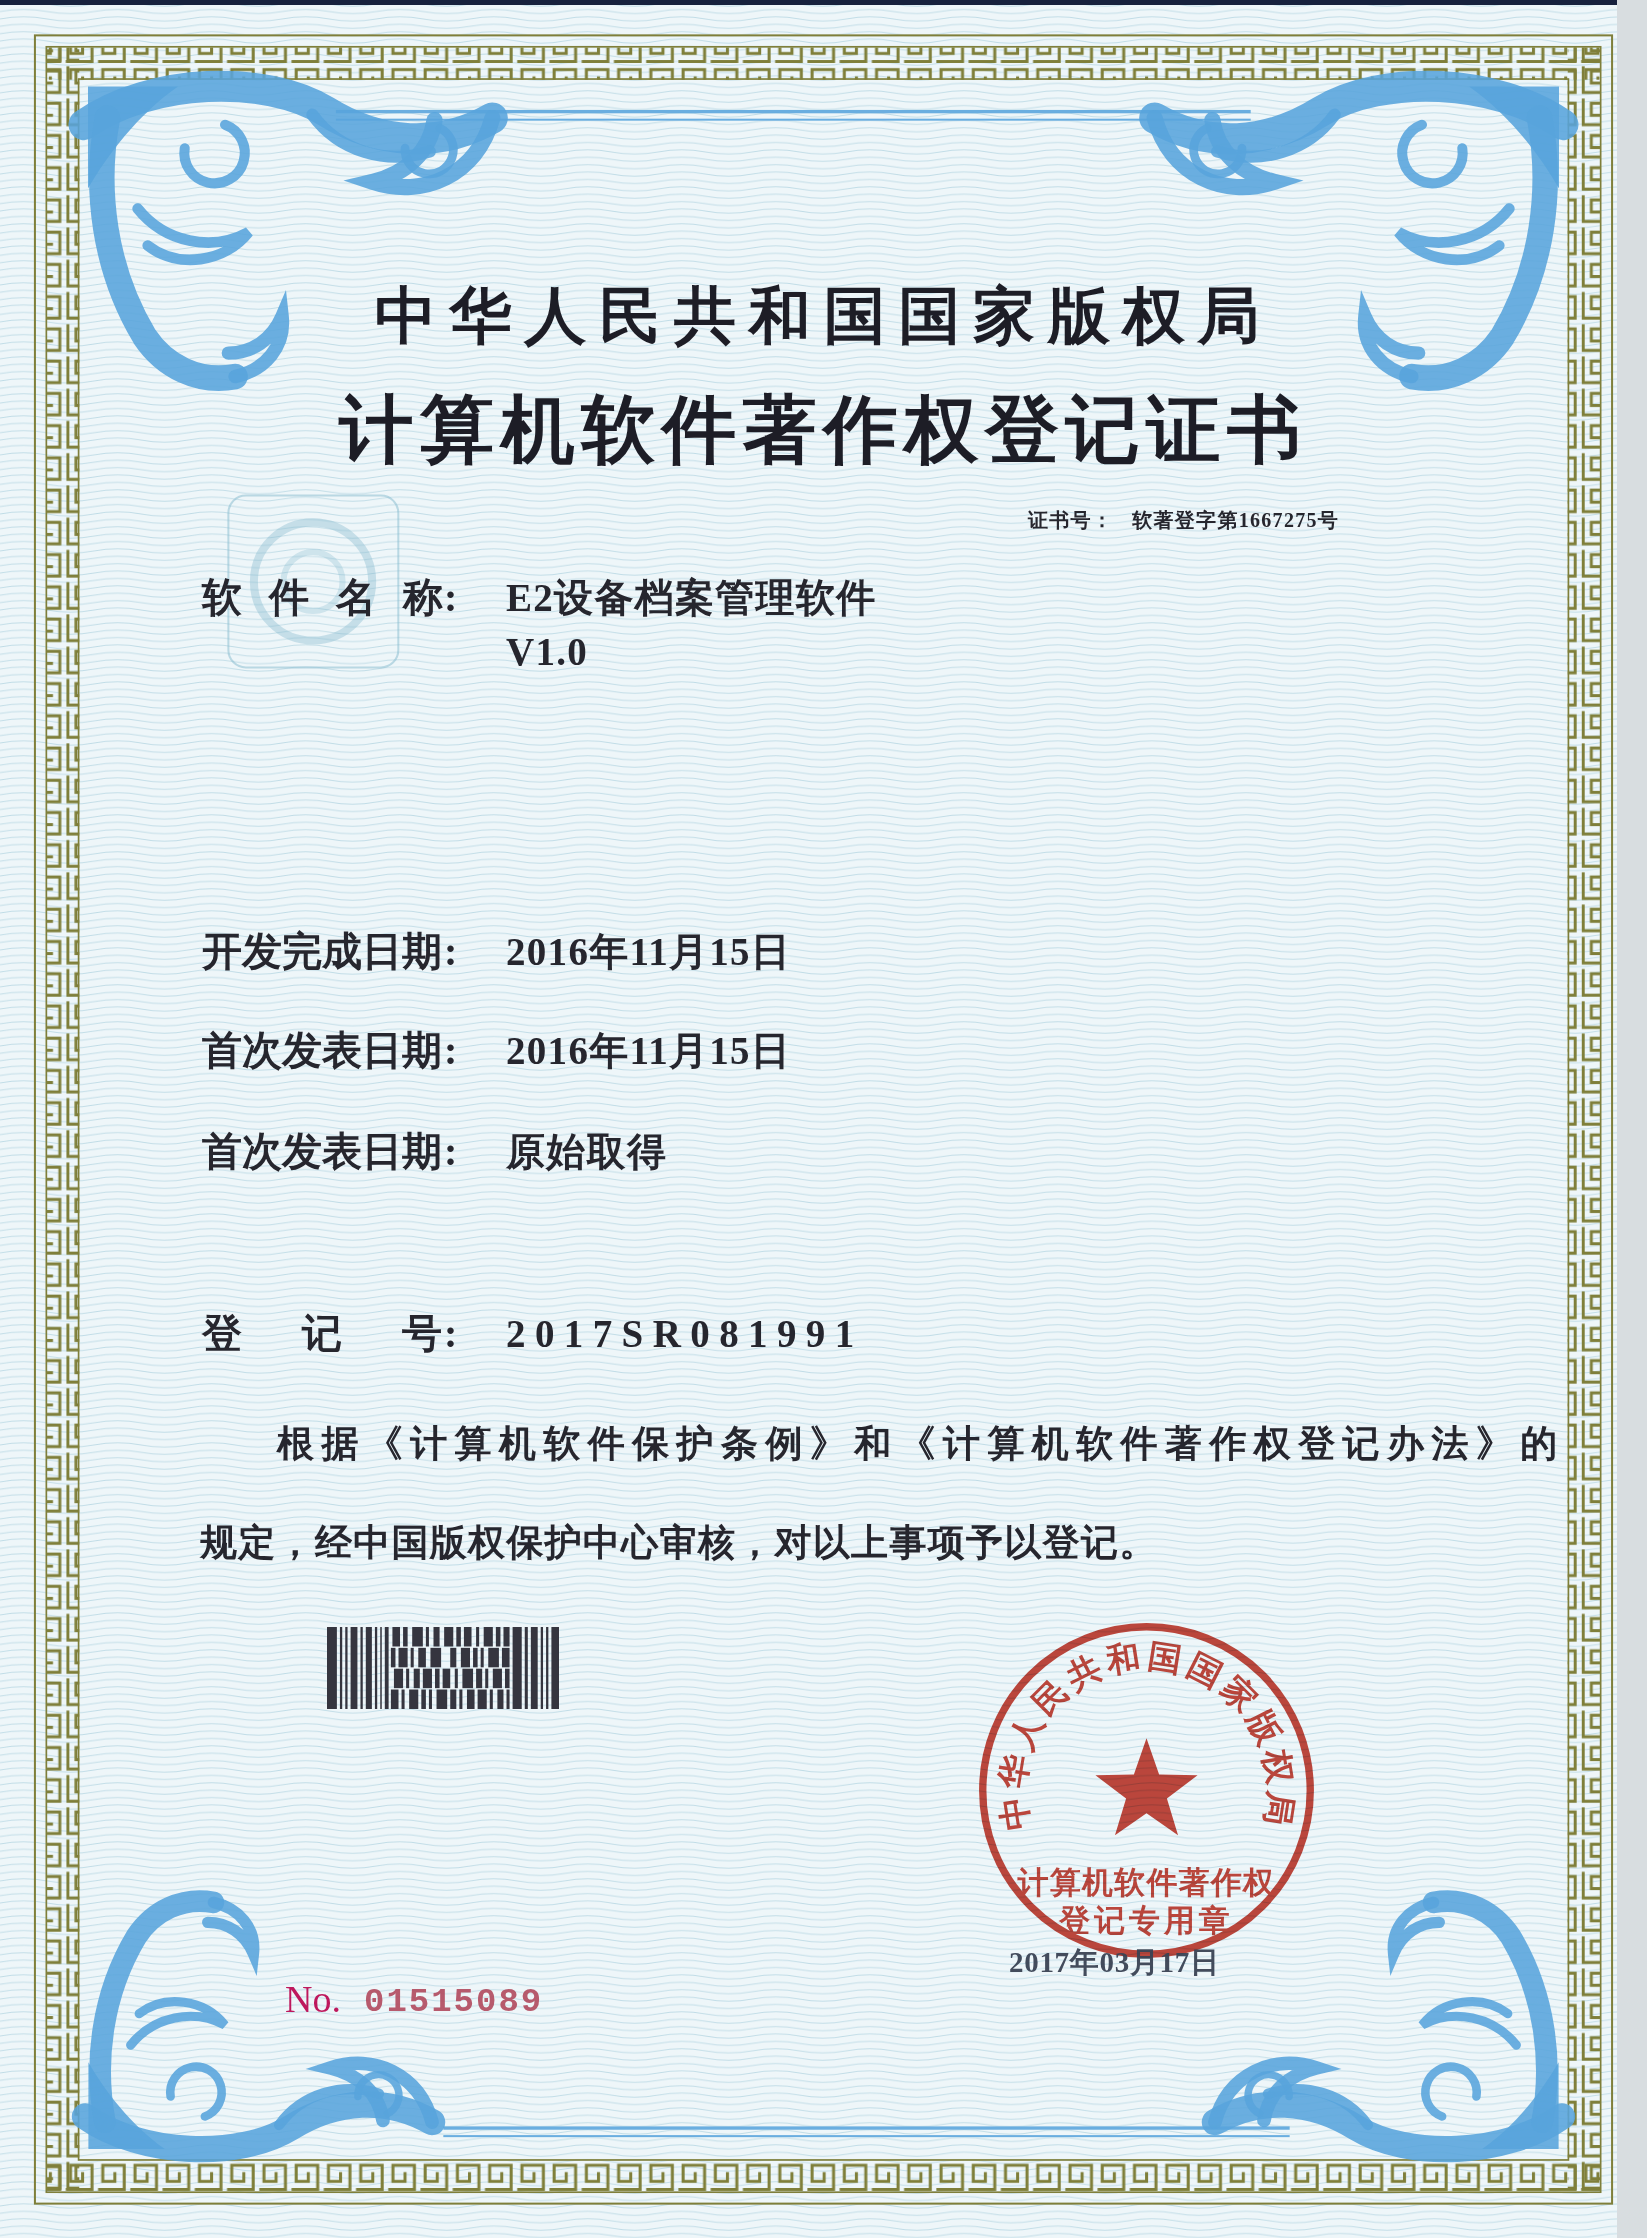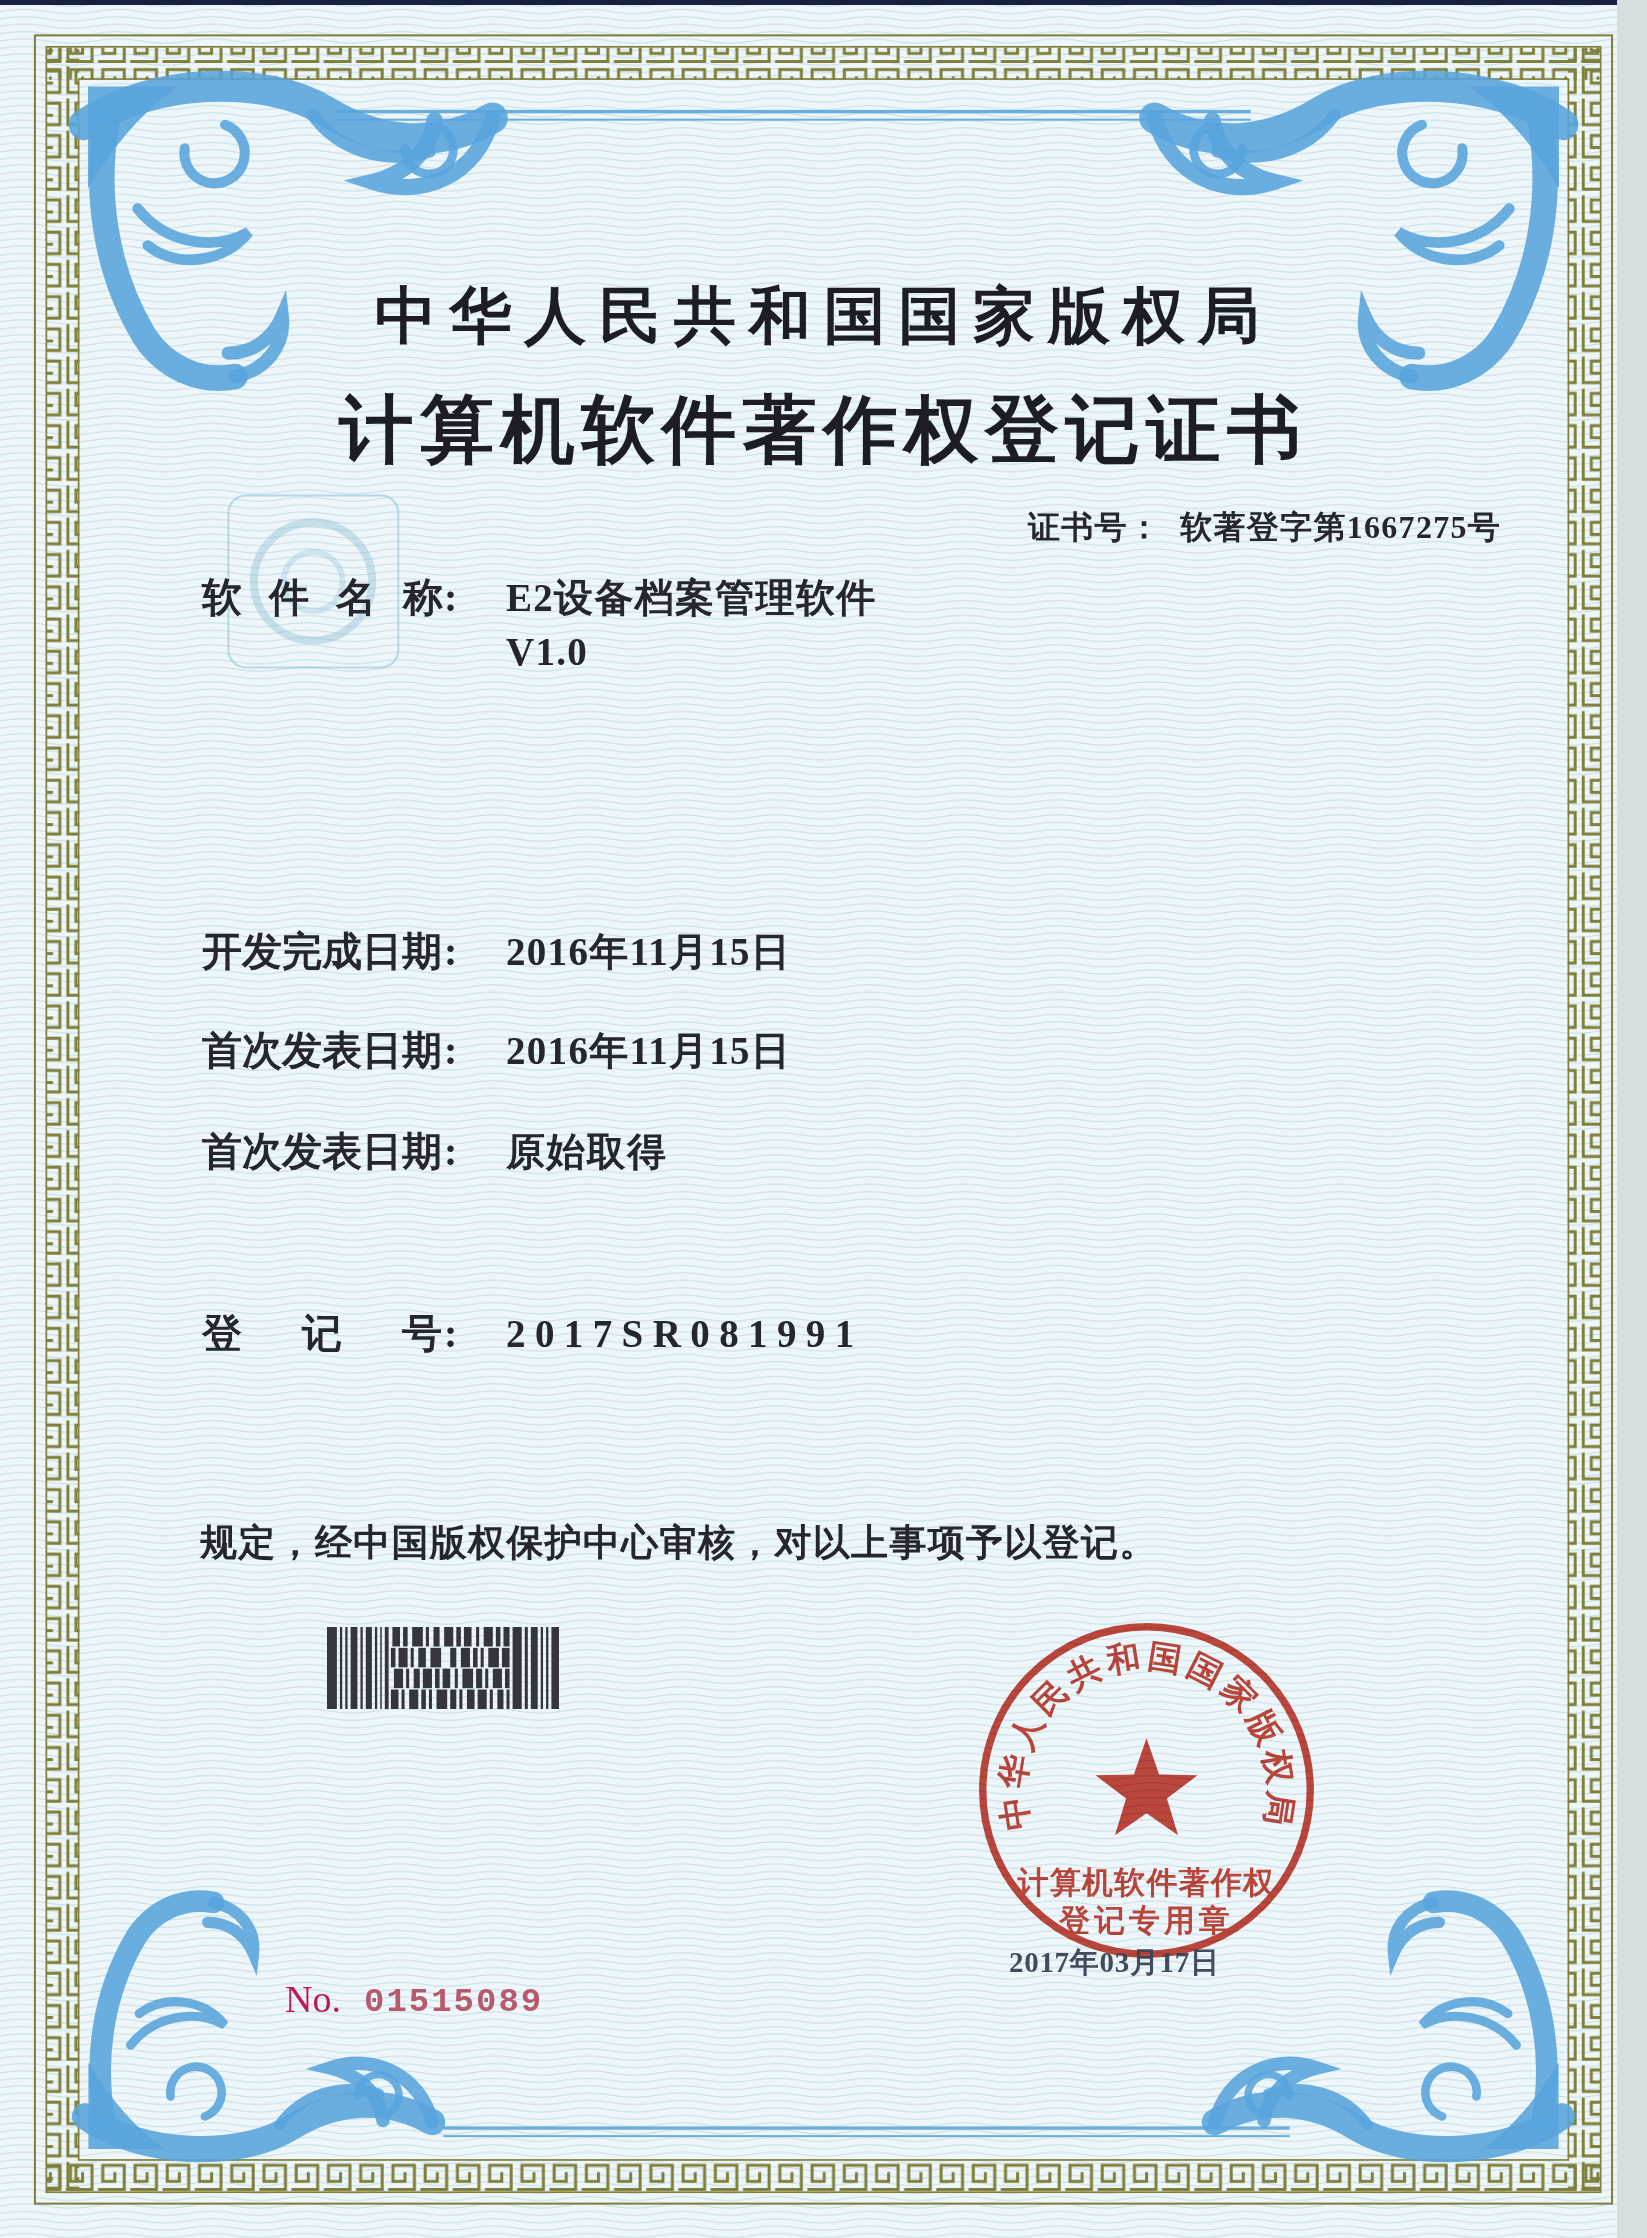--- a/index.html
+++ b/index.html
@@ -15,21 +15,21 @@
   .flr{stroke:var(--flourish);fill:none;stroke-linecap:round;opacity:.88;}
   .flf{fill:var(--flourish);opacity:.88;}
   .wv{stroke:var(--wave);fill:none;}
   .bar{fill:var(--barcode);}
   .embs{stroke:var(--emboss);fill:none;}
   .txt{position:absolute;color:var(--text);white-space:nowrap;line-height:1.15;}
   .title{top:281px;left:0;width:1647px;text-align:center;font-size:62px;font-weight:bold;
          letter-spacing:12.8px;color:var(--title);}
   .subtitle{top:388px;left:0;width:1647px;text-align:center;font-size:74px;font-weight:bold;
          letter-spacing:6.7px;color:var(--title);}
-  .certno{top:509px;left:1028px;font-size:32px;font-weight:bold;letter-spacing:1.3px;}
+  .certno{top:509px;left:1028px;font-size:20px;font-weight:bold;letter-spacing:1.3px;}
   .certno .cval{margin-left:19px;}
   .row{left:202px;font-size:40px;font-weight:bold;}
   .row .lbl{display:inline-block;width:242px;}
   .ls40{letter-spacing:27px;}
   .ls90{letter-spacing:60px;}
   .row .cln{display:inline-block;width:27px;}
   .row .val{font-size:39px;margin-left:35px;letter-spacing:1.3px;}
   .row .val2{position:absolute;left:304px;top:55px;font-size:39px;letter-spacing:1.3px;}
   .wide{letter-spacing:9.4px !important;margin-top:44px;}
   .para{font-size:37px;font-weight:bold;letter-spacing:7.4px;}
@@ -126,20 +126,21 @@
   <div class="txt row" style="top:1028px;">
     <span class="lbl">首次发表日期</span><span class="cln">:</span><span class="val">2016年11月15日</span>
   </div>
   <div class="txt row" style="top:1129px;">
     <span class="lbl">首次发表日期</span><span class="cln">:</span><span class="val">原始取得</span>
   </div>
   <div class="txt row" style="top:1311px;">
     <span class="lbl ls90">登记号</span><span class="cln">:</span><span class="val wide">2017SR081991</span>
   </div>
 
+  <div class="txt para" style="top:1423px;left:277px;">根据《计算机软件保护条例》和《计算机软件著作权登记办法》的</div>
   <div class="txt para2" style="top:1522px;left:200px;">规定，经中国版权保护中心审核，对以上事项予以登记。</div>
 
   <svg style="position:absolute;left:327px;top:1627px;" width="232" height="82" viewBox="0 0 305 122" preserveAspectRatio="none" aria-hidden="true">
     <g class="bar">
       <rect x="0" y="0" width="13" height="122"></rect>
         <rect x="17" y="0" width="3" height="122"></rect>
       <rect x="24" y="0" width="3" height="122"></rect>
         <rect x="31" y="0" width="9" height="122"></rect>
       <rect x="44" y="0" width="3" height="122"></rect>
         <rect x="51" y="0" width="8" height="122"></rect>

